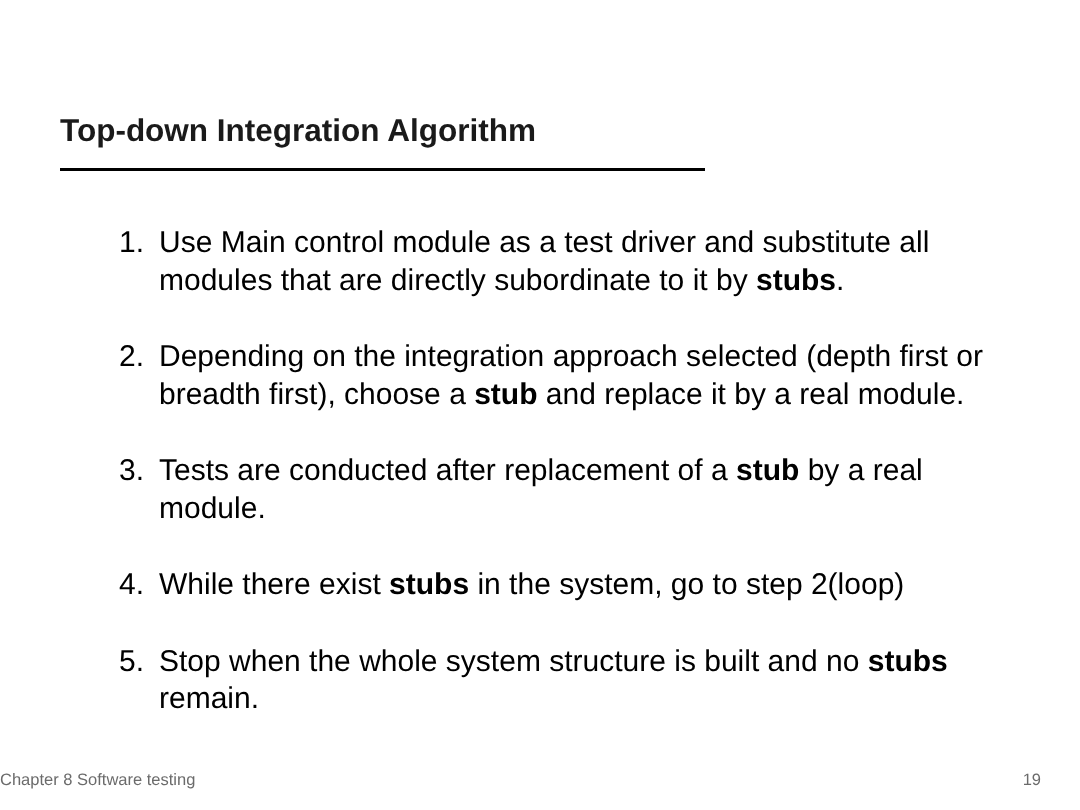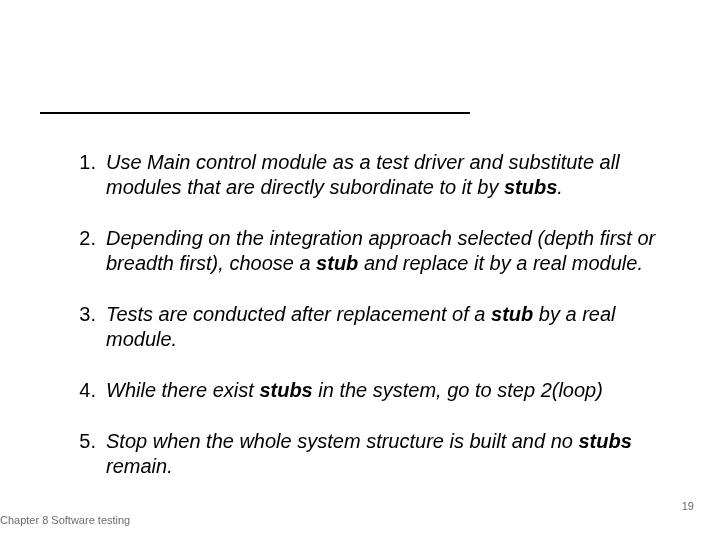--- a/index.html
+++ b/index.html
@@ -47,45 +47,45 @@
     line-height: 1.25;
     color: #000000;
   }
   .num {
     flex: 0 0 28px;
     text-align: right;
     padding-right: 10px;
   }
   .txt {
     flex: 1;
-    font-style: italic;
   }
   .footer-center {
     position: absolute;
     bottom: 14px;
     left: 0;
     width: 720px;
     text-align: left;
     font-size: 11px;
     color: #6b6b6b;
   }
   .footer-right {
     position: absolute;
-    bottom: 28px;
+    bottom: 14px;
     right: 26px;
     font-size: 11px;
     color: #6b6b6b;
   }
   b { font-weight: bold; }
 </style>
 </head>
 <body>
 
 <div class="slide">
 
+  <div class="title">Top-down Integration Algorithm</div>
   <div class="rule"></div>
 
   <div class="list">
     <div class="item">
       <div class="num">1.</div>
       <div class="txt">Use Main control module as a test driver and substitute all modules that are directly subordinate to it by <b>stubs</b>.</div>
     </div>
     <div class="item">
       <div class="num">2.</div>
       <div class="txt">Depending on the integration approach selected (depth first or breadth first), choose a <b>stub</b> and replace it by a real module.</div>

